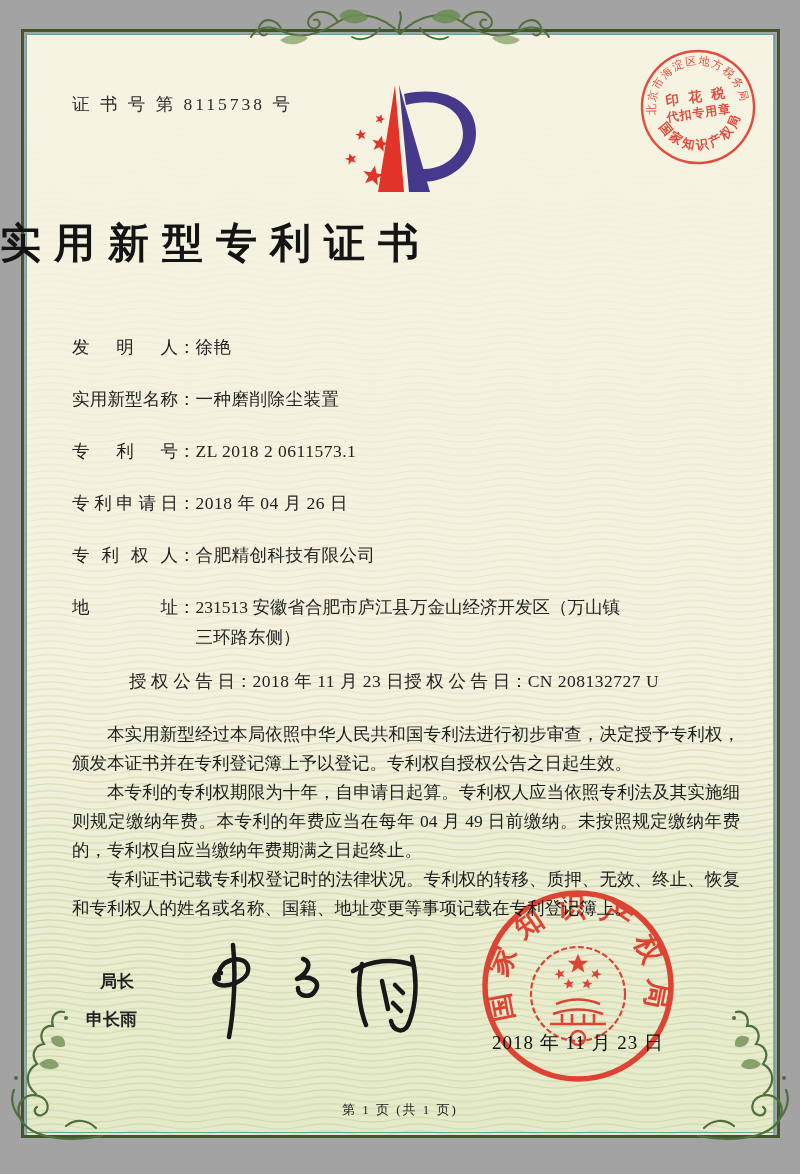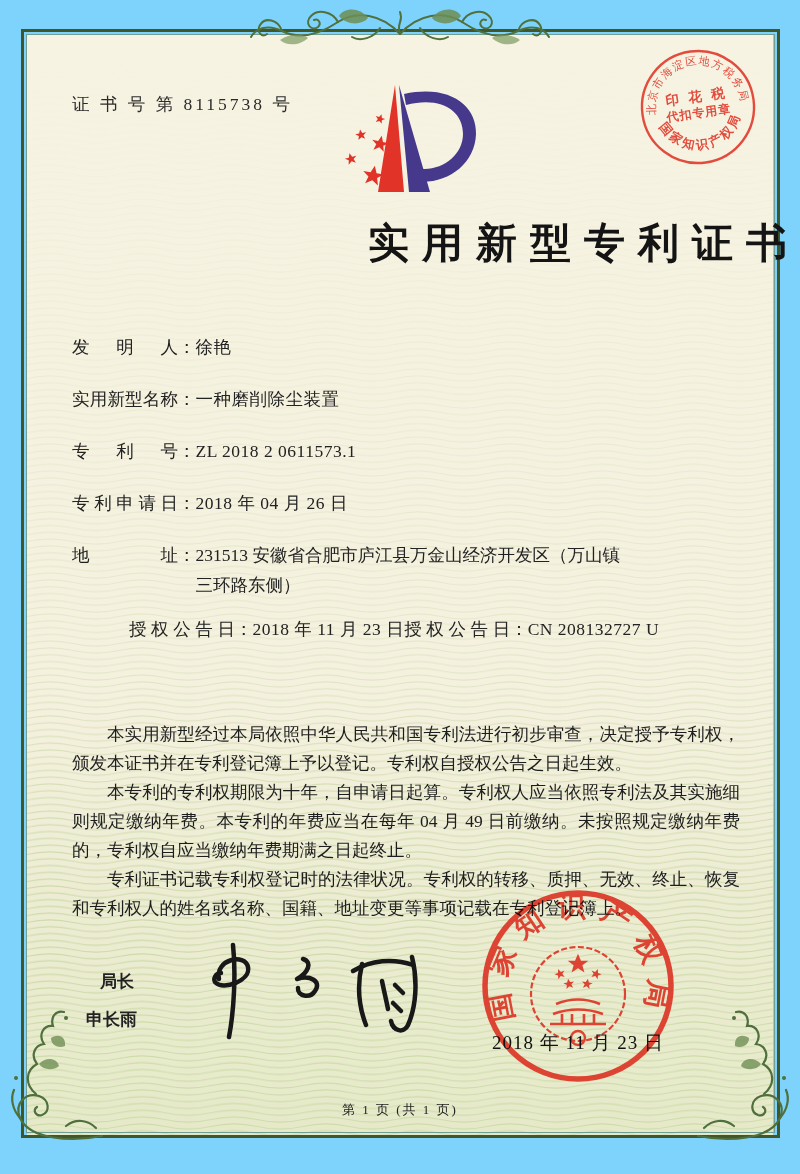--- a/index.html
+++ b/index.html
@@ -1,25 +1,25 @@
 <!DOCTYPE html>
 <html><head>
 <meta charset="utf-8">
 <style>
   html,body{margin:0;padding:0;}
   body{background:#e9e6d6;font-family:"Liberation Serif","DejaVu Serif",serif;}
-  .page{position:relative;width:800px;height:1174px;background:#7dd3fc;overflow:hidden;margin:0 auto;}
+  .page{position:relative;width:800px;height:1174px;background:#a3a3a3;overflow:hidden;margin:0 auto;}
   .frame-outer{position:absolute;left:21px;top:29px;right:20px;bottom:36px;border:3px solid #41572a;}
   .frame-inner{position:absolute;left:2px;top:2px;right:2px;bottom:2px;border:1px solid #6f9e97;}
   .bg-svg{position:absolute;left:27px;top:35px;width:746px;height:1103px;z-index:0;}
   .orn{position:absolute;z-index:1;}
   .content{position:absolute;inset:0;z-index:2;}
   .cert-no{position:absolute;left:72px;top:92px;font-size:17.5px;letter-spacing:3px;color:#2b2b2b;}
   .logo{position:absolute;left:328px;top:82px;width:150px;height:118px;}
-  .title{position:absolute;left:0;top:216px;width:100%;text-align:right;font-size:41px;font-weight:700;letter-spacing:13px;color:#141414;}
+  .title{position:absolute;left:0;top:216px;width:100%;text-align:left;font-size:41px;font-weight:700;letter-spacing:13px;color:#141414;}
   .fields{position:absolute;left:72px;top:332px;right:58px;font-size:17.5px;color:#222;}
   .field{height:30px;margin-bottom:22px;line-height:30px;white-space:nowrap;}
   .flabel{display:inline-block;width:106px;text-align:justify;text-align-last:justify;vertical-align:top;}
   .colon{display:inline-block;}
   .fvalue{display:inline-block;vertical-align:top;letter-spacing:0.5px;}
   .field.addr{height:60px;margin-bottom:14px;}
   .addr-val{display:inline-block;vertical-align:top;line-height:30px;white-space:nowrap;}
   .addr-val span{display:block;}
   .field.grant{display:flex;justify-content:center;padding-right:26px;}
   .body-text{position:absolute;left:72px;top:720px;right:60px;font-size:17.5px;line-height:29px;text-align:justify;color:#1d1d1d;}
@@ -128,20 +128,23 @@
       </div>
       <div class="field">
         <span class="flabel">实用新型名称</span><span class="colon">：</span><span class="fvalue">一种磨削除尘装置</span>
       </div>
       <div class="field">
         <span class="flabel">专利号</span><span class="colon">：</span><span class="fvalue">ZL 2018 2 0611573.1</span>
       </div>
       <div class="field">
         <span class="flabel">专利申请日</span><span class="colon">：</span><span class="fvalue">2018 年 04 月 26 日</span>
       </div>
+      <div class="field">
+        <span class="flabel">专利权人</span><span class="colon">：</span><span class="fvalue">合肥精创科技有限公司</span>
+      </div>
       <div class="field addr">
         <span class="flabel">地址</span><span class="colon">：</span><span class="addr-val"><span>231513 安徽省合肥市庐江县万金山经济开发区（万山镇</span><span>三环路东侧）</span></span>
       </div>
       <div class="field grant">
         <span><span class="flabel">授权公告日</span><span class="colon">：</span><span class="fvalue">2018 年 11 月 23 日</span></span>
         <span><span class="flabel">授权公告日</span><span class="colon">：</span><span class="fvalue">CN 208132727 U</span></span>
       </div>
     </div>
 
     <div class="body-text">

